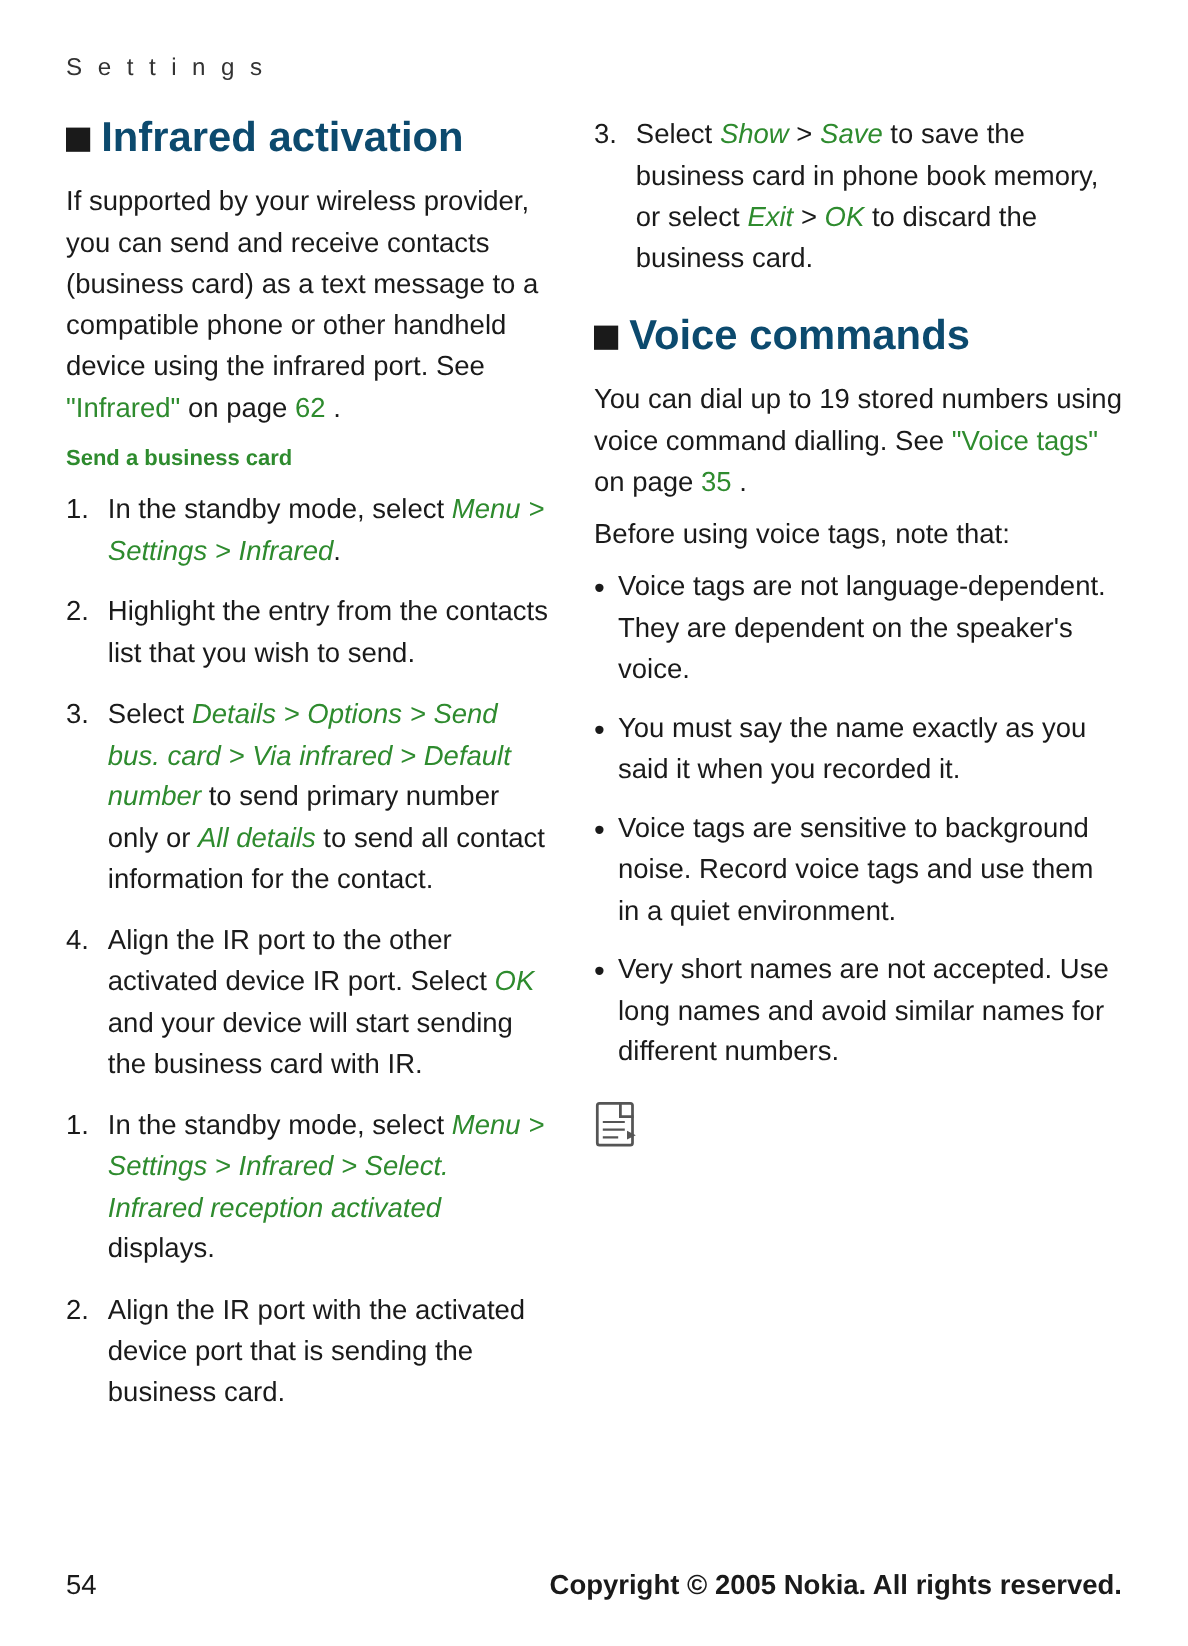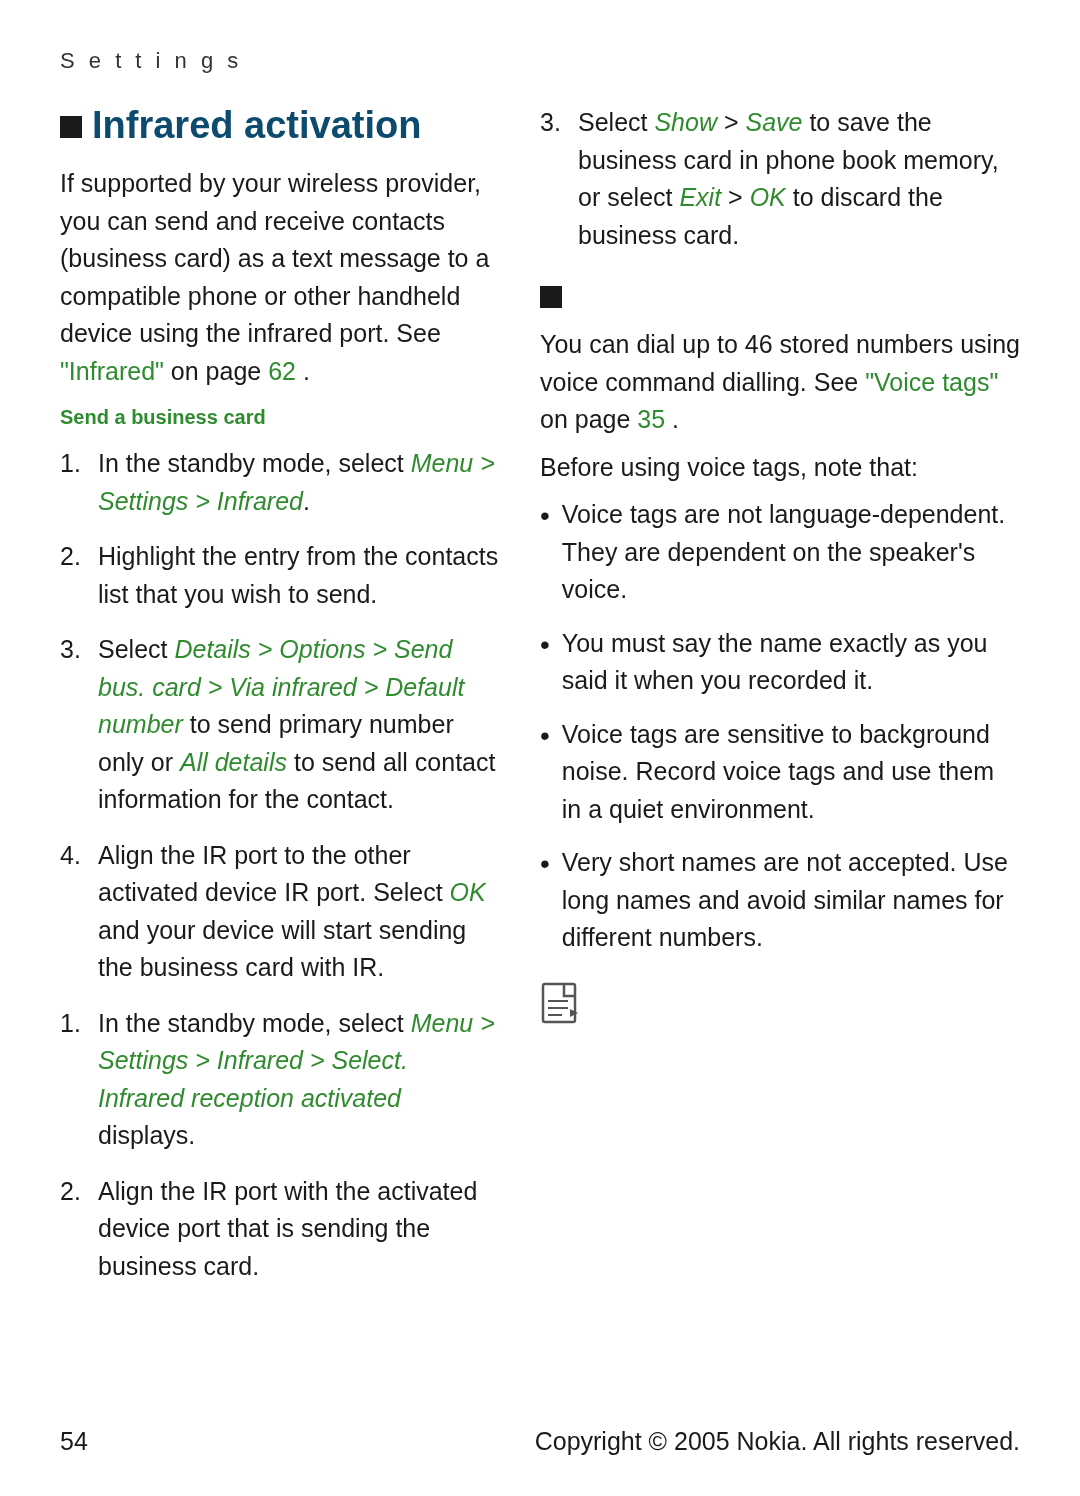--- a/index.html
+++ b/index.html
@@ -170,21 +170,21 @@
       font-size: 25px;
       color: #1a1a1a;
     }
 
     .footer-page {
       font-weight: normal;
       text-align: center;
     }
 
     .footer-copyright {
-      font-weight: normal;
+      font-weight: bold;
       text-align: center;
     }
   </style>
 </head>
 <body>
 
 <div class="page-container">
 
   <div class="settings-label">S e t t i n g s</div>
 
@@ -251,24 +251,25 @@
 
       <ol class="ordered-list" style="margin-bottom: 30px;">
         <li>
           <span class="list-num">3.</span>
           <span>Select <span class="italic-green">Show</span> &gt; <span class="italic-green">Save</span> to save the business card in phone book memory, or select <span class="italic-green">Exit</span> &gt; <span class="italic-green">OK</span> to discard the business card.</span>
         </li>
       </ol>
 
       <div class="section-heading">
         <div class="section-square"></div>
+        <span class="section-heading-text">Voice commands</span>
       </div>
 
       <p class="body-text">
-        <span>You can dial up to 46 stored numbers using voice command dialling. See</span>
+        <span>You can dial up to 19 stored numbers using voice command dialling. See</span>
         <span> </span>
         <a class="link-text" href="#">
           <span>"Voice tags"</span>
         </a>
         <span> </span>
         <span>on page</span>
         <span> </span>
         <a class="link-text" href="#">
           <span>35</span>
         </a>

